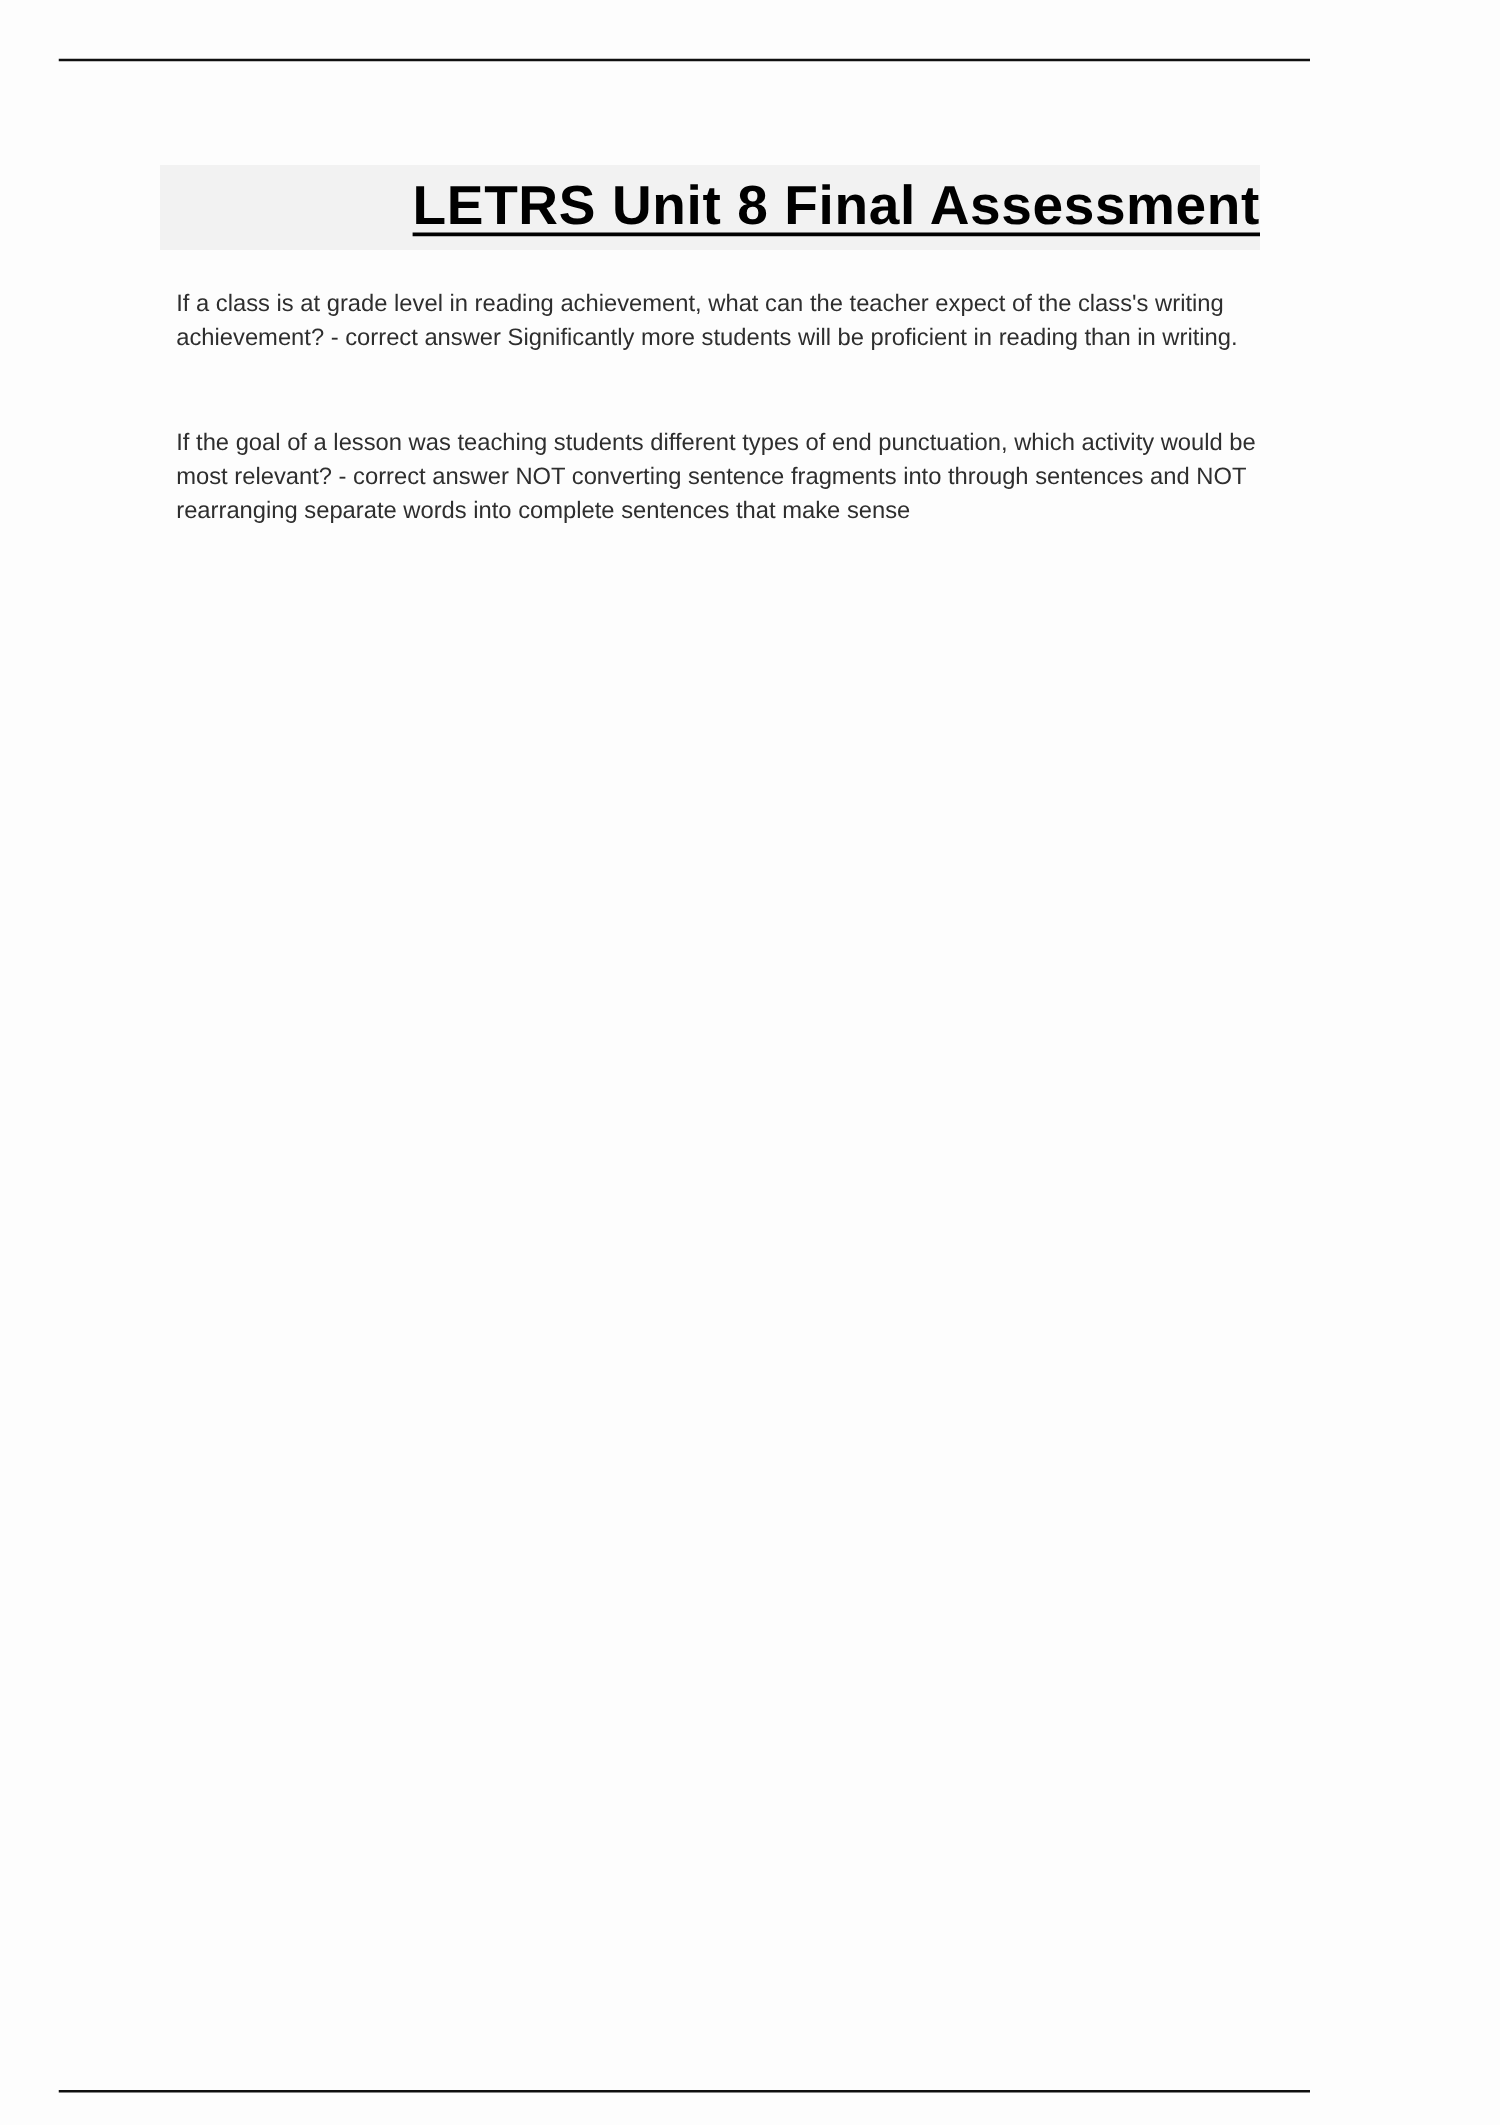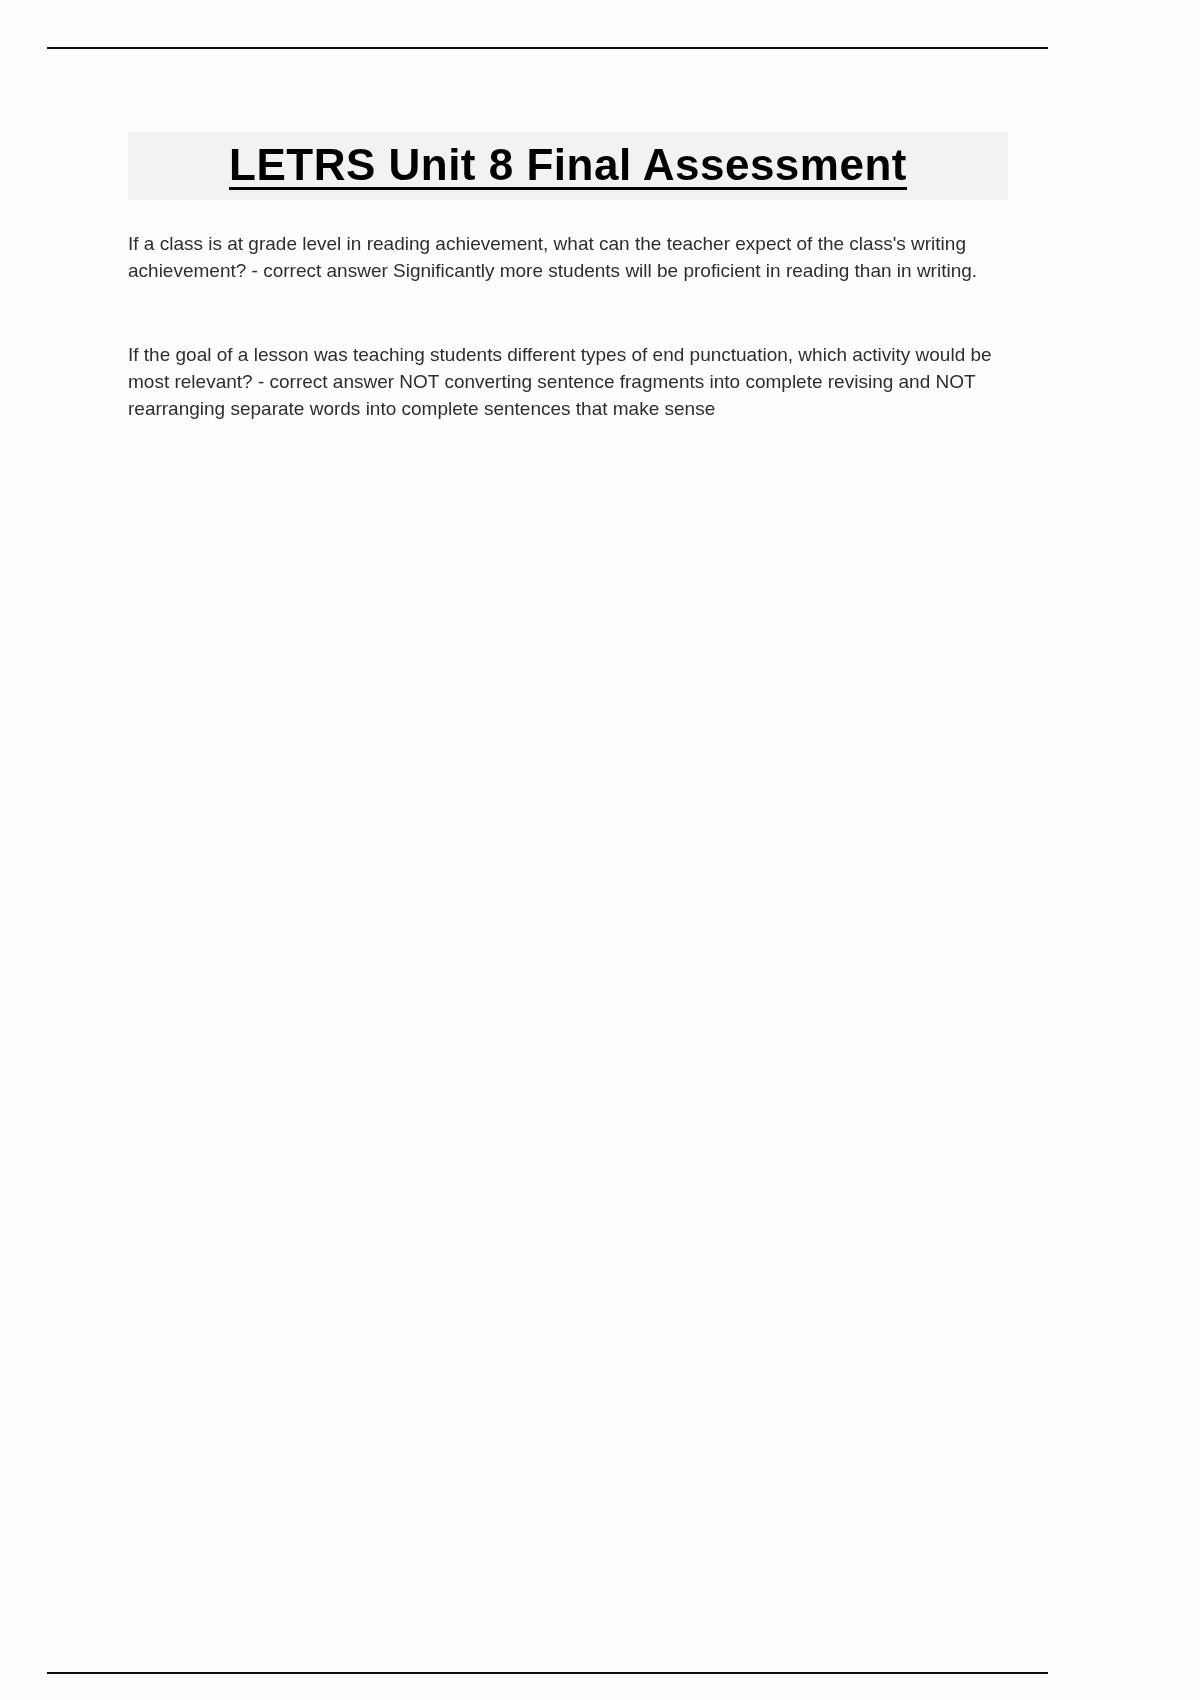--- a/index.html
+++ b/index.html
@@ -38,26 +38,27 @@
   }
   .title-banner h1 {
     margin: 0;
     font-size: 44px;
     font-weight: 600;
     color: #000000;
     letter-spacing: 0.5px;
     text-decoration: underline;
     text-decoration-thickness: 3px;
     text-underline-offset: 7px;
+    text-align: right;
   }
 
   .content {
     position: absolute;
     top: 230px;
-    left: 128px;
+    left: 141px;
     width: 866px;
     color: #2e2e2e;
     font-size: 19px;
     line-height: 27px;
   }
   .qa {
     margin: 0 0 57px 0;
   }
   .qa:last-child {
     margin-bottom: 0;
@@ -69,18 +70,18 @@
 <div class="page">
 
   <div class="rule rule-top"></div>
 
   <div class="title-banner">
     <h1>LETRS Unit 8 Final Assessment</h1>
   </div>
 
   <div class="content">
     <p class="qa">If a class is at grade level in reading achievement, what can the teacher expect of the class's writing achievement? - correct answer Significantly more students will be proficient in reading than in writing.</p>
-    <p class="qa">If the goal of a lesson was teaching students different types of end punctuation, which activity would be most relevant? - correct answer NOT converting sentence fragments into complete revising and NOT rearranging separate words into complete sentences that make sense</p>
+    <p class="qa">If the goal of a lesson was teaching students different types of end punctuation, which activity would be most relevant? - correct answer NOT converting sentence fragments into through sentences and NOT rearranging separate words into complete sentences that make sense</p>
   </div>
 
   <div class="rule rule-bottom"></div>
 
 </div>
 
 </body></html>

